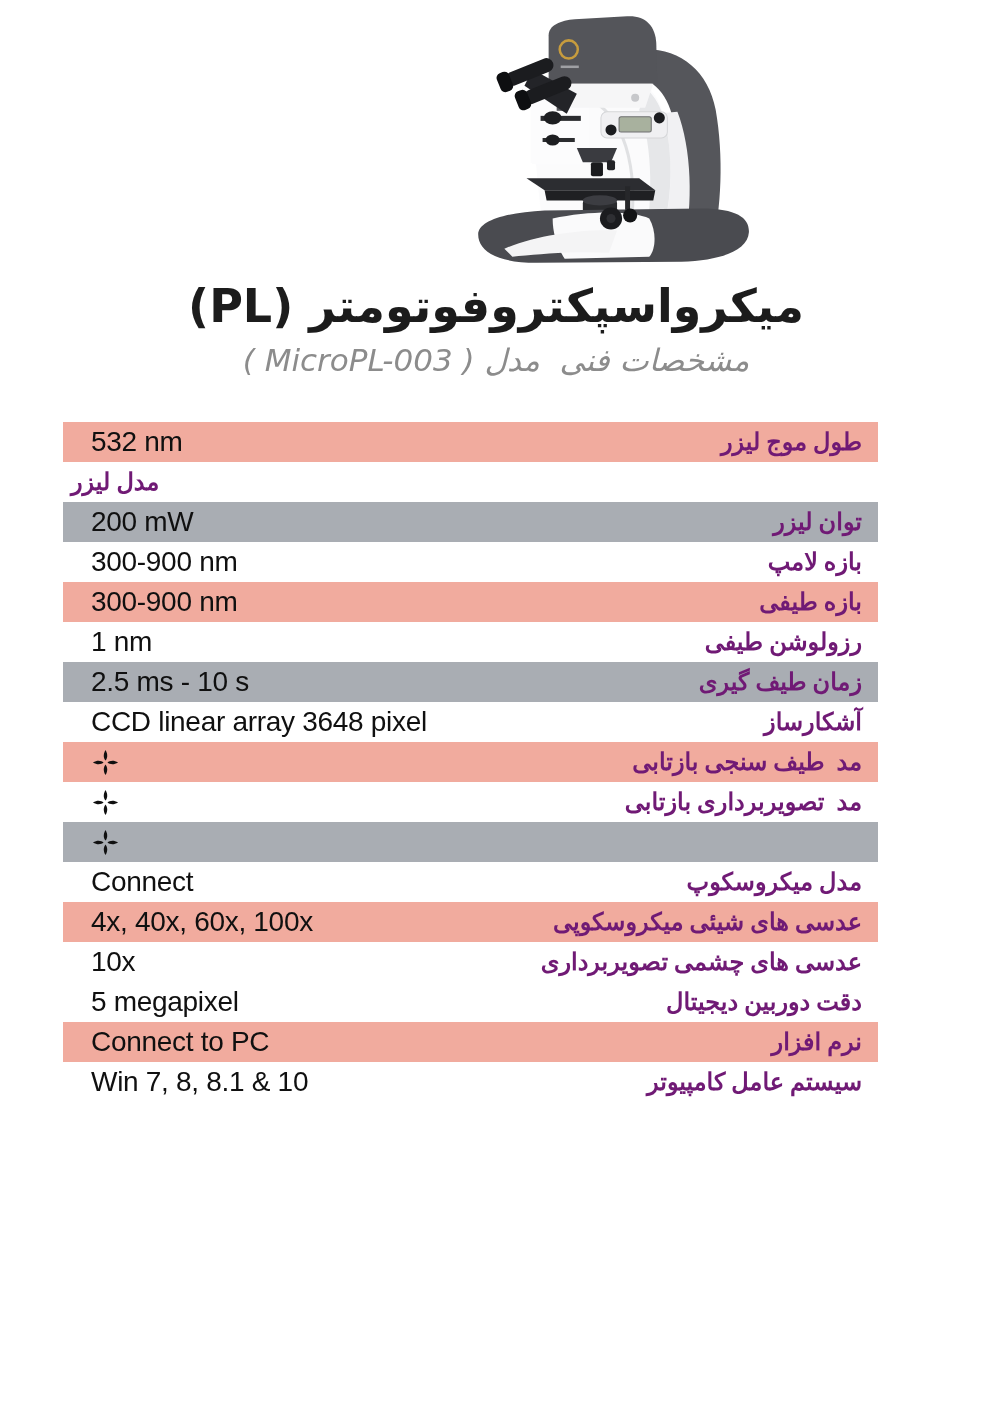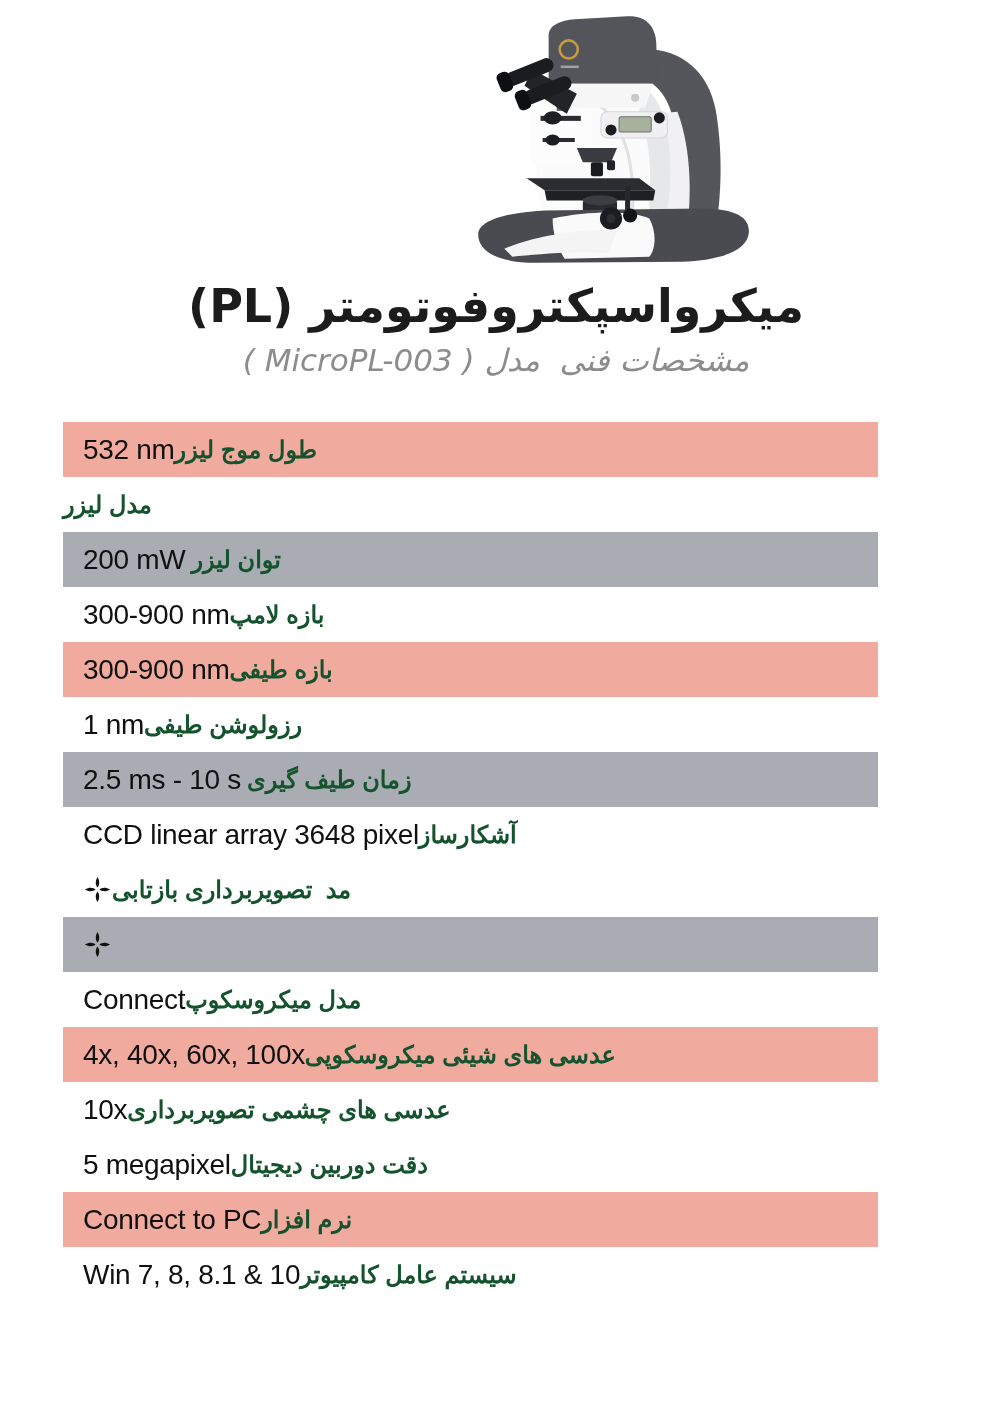--- a/index.html
+++ b/index.html
@@ -13,32 +13,32 @@
 
   
   .titles { position:absolute; left:0; top:280px; width:992px; text-align:center; }
   .main-title { direction:rtl; font-size:46px; font-weight:bold; color:#1c1c1c;
                 line-height:1.15; letter-spacing:0; white-space:pre; }
   .sub-title  { direction:rtl; font-size:31px; font-weight:normal; color:#8c8c8c;
                 margin-top:9px; white-space:pre;font-style:italic; }
 
   
   .spec-table { position:absolute; left:63px; top:422px; width:815px; }
-  .row { display:flex; align-items:center; justify-content:flex-start;
-         height:55px; width:100%; }
+  .row { display:flex; align-items:center; justify-content:space-between;
+         height:40px; width:100%;padding-left:8px; }
   .bg-salmon { background:#F1AB9E; }
   .bg-gray   { background:#A9ADB3;gap:6px; }
   .bg-white  { background:#ffffff; }
   .cell.value { direction:ltr; text-align:left; padding-left:20px;
                 font-family:"Liberation Sans", sans-serif;
                 font-size:28px; color:#101010; letter-spacing:-0.3px;
                 white-space:pre; }
   .cell.label { direction:rtl; text-align:right; padding-right:16px;
-                font-family:Liberation Sans, sans-serif; font-weight:bold;
-                font-size:24px; color:#14532d; white-space:pre; }
+                font-family:Liberation Serif, serif; font-weight:bold;
+                font-size:24px; color:#701a75; white-space:pre; }
   .icon-cell svg { display:block; width:29px; height:29px; }
 </style>
 </head>
 <body>
 
 <div class="page">
 
   <div class="figure">
     <svg viewBox="0 0 320 260" aria-hidden="true">
 
@@ -162,20 +162,31 @@
     <div class="row bg-gray">
       <div class="cell value">2.5 ms - 10 s</div>
       <div class="cell label">زمان طیف گیری</div>
     </div>
 
     <div class="row bg-white">
       <div class="cell value">CCD linear array 3648 pixel</div>
       <div class="cell label">آشکارساز</div>
     </div>
 
+    <div class="row bg-salmon">
+      <div class="cell value icon-cell"><svg viewBox="0 0 24 24" aria-hidden="true">
+            <g fill="#101010">
+              <path d="M12 10.4 C10.5 8.5 9.7 5.4 12 1.6 C14.3 5.4 13.5 8.5 12 10.4 Z"></path>
+              <path d="M13.6 12 C15.5 10.5 18.6 9.7 22.4 12 C18.6 14.3 15.5 13.5 13.6 12 Z"></path>
+              <path d="M12 13.6 C13.5 15.5 14.3 18.6 12 22.4 C9.7 18.6 10.5 15.5 12 13.6 Z"></path>
+              <path d="M10.4 12 C8.5 13.5 5.4 14.3 1.6 12 C5.4 9.7 8.5 10.5 10.4 12 Z"></path>
+            </g>
+          </svg></div>
+      <div class="cell label">مد  طیف سنجی بازتابی</div>
+    </div>
 
     <div class="row bg-white">
       <div class="cell value icon-cell"><svg viewBox="0 0 24 24" aria-hidden="true">
             <g fill="#101010">
               <path d="M12 10.4 C10.5 8.5 9.7 5.4 12 1.6 C14.3 5.4 13.5 8.5 12 10.4 Z"></path>
               <path d="M13.6 12 C15.5 10.5 18.6 9.7 22.4 12 C18.6 14.3 15.5 13.5 13.6 12 Z"></path>
               <path d="M12 13.6 C13.5 15.5 14.3 18.6 12 22.4 C9.7 18.6 10.5 15.5 12 13.6 Z"></path>
               <path d="M10.4 12 C8.5 13.5 5.4 14.3 1.6 12 C5.4 9.7 8.5 10.5 10.4 12 Z"></path>
             </g>
           </svg></div>

